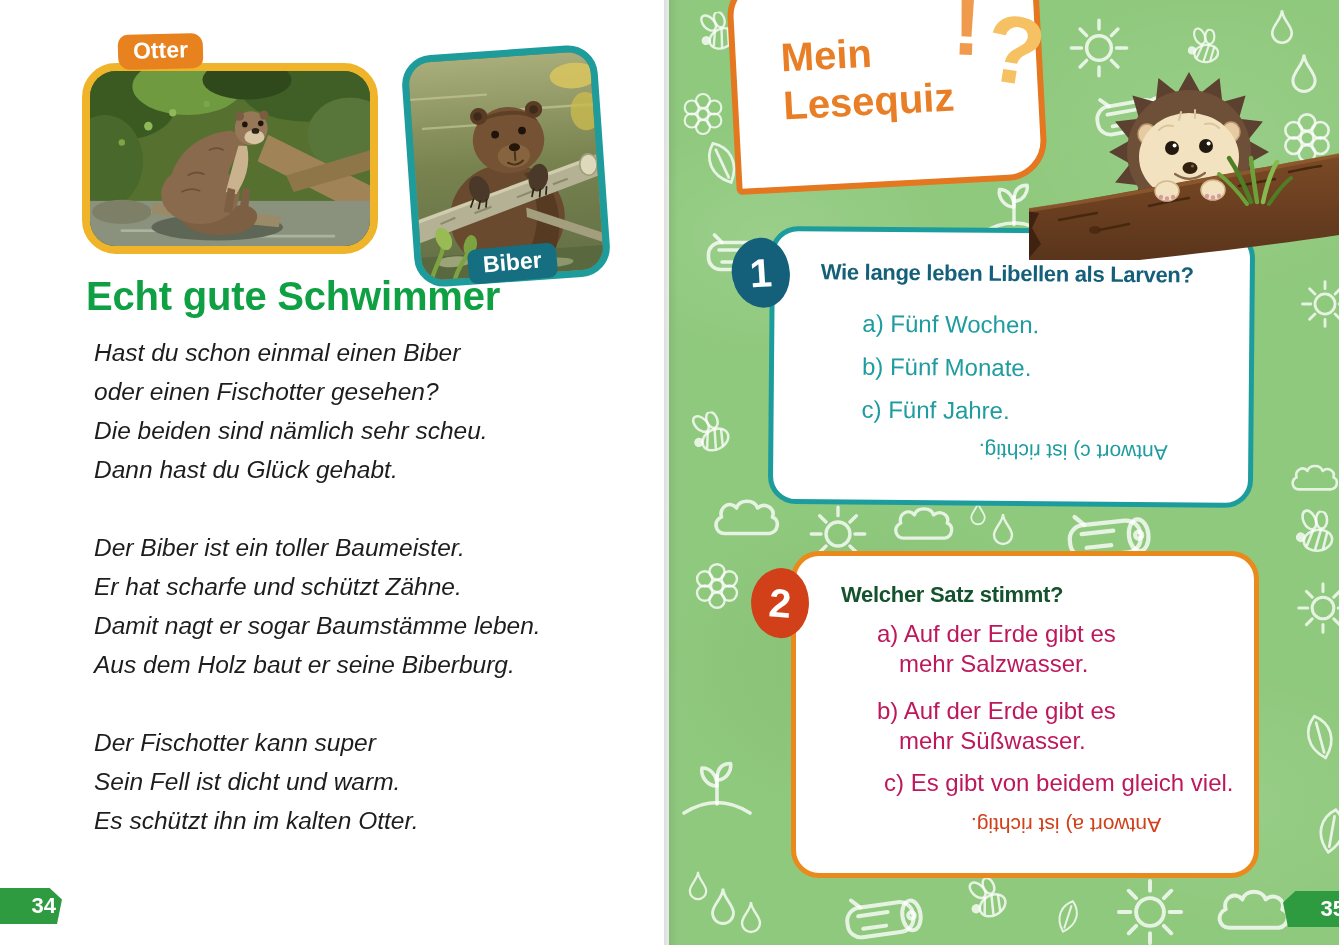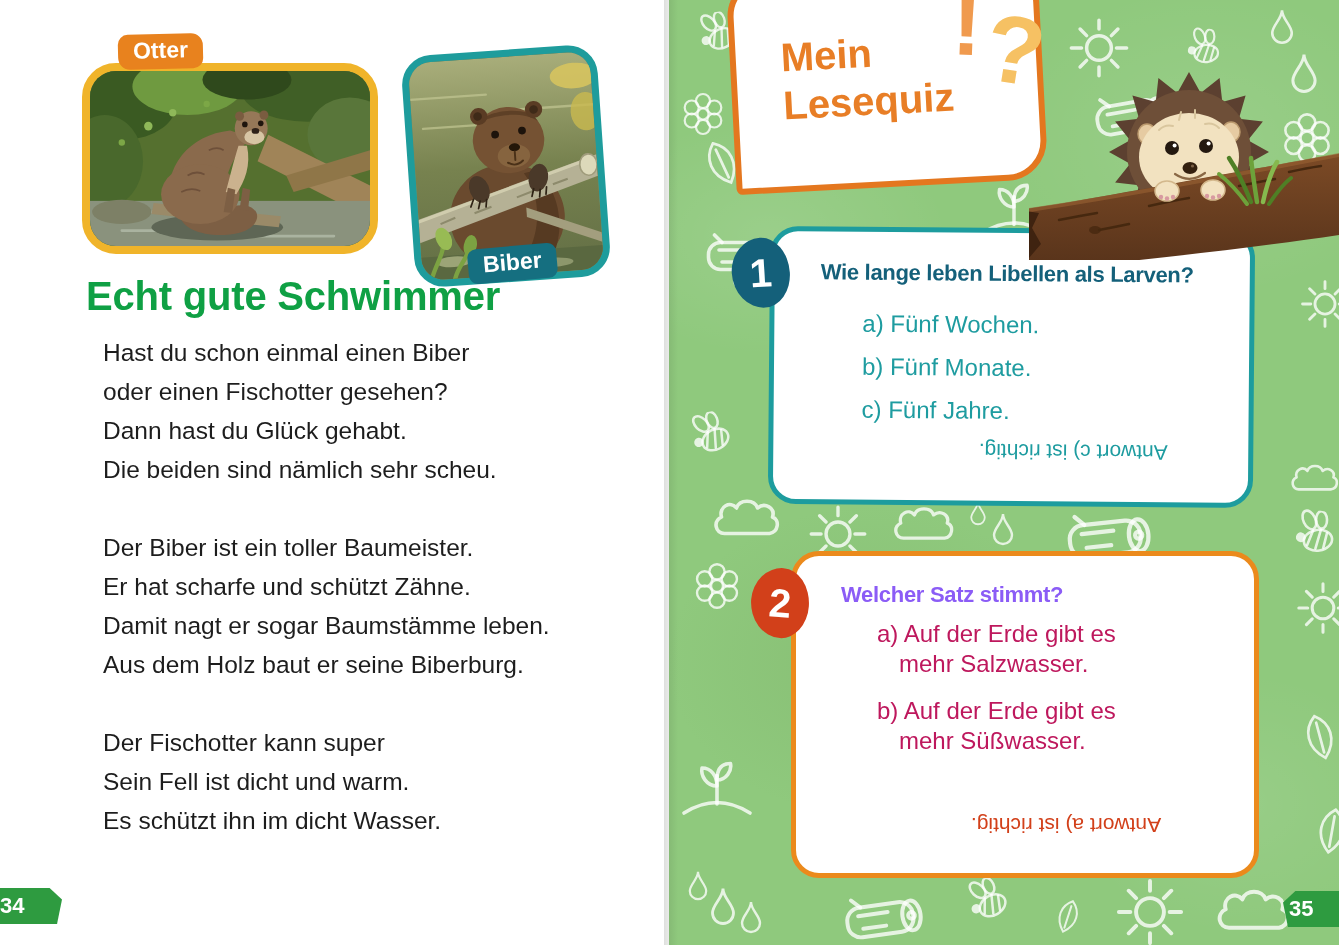--- a/index.html
+++ b/index.html
@@ -9,25 +9,25 @@
   .left-page{position:absolute;left:0;top:0;width:669px;height:945px;background:#fff;}
   .photo-card{position:absolute;overflow:hidden;background:#7b8a5e;}
   .otter-card{left:82px;top:63px;width:280px;height:175px;border:8px solid #f0b42a;border-radius:34px;}
   .biber-card{left:408px;top:50px;width:182px;height:218px;border:7px solid #1e9c9c;border-radius:30px;transform:rotate(-4deg);}
   .photo-card svg{display:block;width:100%;height:100%;}
   .photo-tag{position:absolute;color:#fff;font-weight:bold;font-size:23px;padding:3px 15px 5px;z-index:5;}
   .otter-tag{left:118px;top:34px;background:#e8821e;border-radius:10px 12px 10px 12px;transform:rotate(-1.5deg);}
   .biber-tag{left:468px;top:246px;background:#156f80;border-radius:9px;transform:rotate(-5deg);}
   .headline{position:absolute;left:86px;top:274px;font-size:40px;font-weight:bold;color:#0fa044;letter-spacing:-.2px;}
   .bodytext{position:absolute;left:87px;top:333px;width:560px;color:#1d1d1d;font-size:24.5px;line-height:39px;}
-  .bodytext .para{margin:0 0 39px 16px;}
+  .bodytext .para{margin:0 0 39px 7px;font-style:italic;}
   .bodytext p{margin:0;}
   
   .page-tab{position:absolute;background:#2e9b40;color:#fff;font-weight:bold;font-size:22px;
-            height:36px;line-height:35px;text-align:left;z-index:6;}
+            height:36px;line-height:35px;text-align:right;z-index:6;}
   .tab-34{left:0;top:888px;width:56px;clip-path:polygon(0 0,80% 0,100% 32%,92% 100%,0 100%);padding-right:6px;}
   .tab-35{left:1283px;top:891px;width:56px;clip-path:polygon(20% 0,100% 0,100% 100%,8% 100%,0 32%);padding-left:6px;}
   
   .right-page{position:absolute;left:669px;top:0;width:670px;height:945px;overflow:hidden;
     background:
       radial-gradient(ellipse 300px 200px at 15% 25%, rgba(255,255,255,.10), transparent 60%),
       radial-gradient(ellipse 350px 260px at 80% 15%, rgba(255,255,255,.09), transparent 60%),
       radial-gradient(ellipse 340px 260px at 30% 70%, rgba(110,155,85,.22), transparent 60%),
       radial-gradient(ellipse 280px 220px at 85% 85%, rgba(255,255,255,.08), transparent 60%),
       #8fc97d;}
@@ -46,21 +46,21 @@
   .quiz-box{position:absolute;background:#fff;border-radius:28px;z-index:2;}
   .quiz-box-1{left:100px;top:228px;width:475px;height:268px;border:5px solid #1d9c9e;transform:rotate(.5deg);}
   .quiz-box-2{left:122px;top:551px;width:458px;height:317px;border:5px solid #eb8a1c;}
   .num-blob{position:absolute;width:58px;height:70px;color:#fff;font-size:40px;font-weight:bold;
             display:flex;align-items:center;justify-content:center;
             border-radius:52% 48% 46% 54% / 48% 52% 48% 52%;}
   .blob-1{left:-43px;top:7px;background:#14607a;transform:rotate(-4deg);}
   .blob-2{left:-45px;top:12px;background:#d2401a;transform:rotate(4deg);}
   .q-title{position:absolute;font-weight:bold;font-size:22px;letter-spacing:-.3px;white-space:nowrap;}
   .q1 .q-title{left:46px;top:28px;color:#14607a;}
-  .q2 .q-title{left:45px;top:26px;color:#8b5cf6;}
+  .q2 .q-title{left:45px;top:26px;color:#14532d;}
   .o-line{position:absolute;font-size:24px;white-space:nowrap;}
   .q1 .o-line{color:#1e9ca0;}
   .q2 .o-line{color:#be185d;}
   .answer{position:absolute;font-size:21px;transform:rotate(180deg);text-align:center;white-space:nowrap;}
   .q1 .answer{left:160px;top:206px;width:280px;color:#1e9ca0;}
   .q2 .answer{left:150px;top:257px;width:240px;color:#d2401a;}
 </style>
 </head>
 <body>
 
@@ -200,33 +200,33 @@
     <div class="photo-tag biber-tag">
       <span>Biber</span>
     </div>
 
     <h1 class="headline" style="margin:0;">Echt gute Schwimmer</h1>
 
     <div class="bodytext">
       <div class="para">
         <p>Hast du schon einmal einen Biber</p>
         <p>oder einen Fischotter gesehen?</p>
+        <p>Die beiden sind nämlich sehr scheu.</p>
         <p>Dann hast du Glück gehabt.</p>
-        <p>Die beiden sind nämlich sehr scheu.</p>
       </div>
       <div class="para">
         <p>Der Biber ist ein toller Baumeister.</p>
         <p>Er hat scharfe und schützt Zähne.</p>
         <p>Damit nagt er sogar Baumstämme leben.</p>
         <p>Aus dem Holz baut er seine Biberburg.</p>
       </div>
       <div class="para">
         <p>Der Fischotter kann super</p>
         <p>Sein Fell ist dicht und warm.</p>
-        <p>Es schützt ihn im dicht Wasser.</p>
+        <p>Es schützt ihn im kalten Otter.</p>
       </div>
     </div>
   </div>
 
   <div class="right-page">
 
     <svg class="doodle" style="left:26px;top:12px;transform:rotate(-8deg)" width="44" height="40" viewBox="0 0 44 40">
         <use href="#sym-bee"></use>
       </svg>
     <svg class="doodle" style="left:398px;top:16px" width="64" height="64" viewBox="0 0 44 44">
@@ -404,20 +404,21 @@
       <div class="answer">Antwort c) ist richtig.</div>
     </div>
 
     <div class="quiz-box quiz-box-2 q2">
       <div class="num-blob blob-2">2</div>
       <div class="q-title">Welcher Satz stimmt?</div>
       <div class="o-line" style="left:81px;top:64px">a) Auf der Erde gibt es</div>
       <div class="o-line" style="left:103px;top:94px">mehr Salzwasser.</div>
       <div class="o-line" style="left:81px;top:141px">b) Auf der Erde gibt es</div>
       <div class="o-line" style="left:103px;top:171px">mehr Süßwasser.</div>
+      <div class="o-line" style="left:88px;top:213px">c) Es gibt von beidem gleich viel.</div>
       <div class="answer">Antwort a) ist richtig.</div>
     </div>
   </div>
 
   <div class="spine"></div>
 
   <div class="page-tab tab-34">34</div>
   <div class="page-tab tab-35">35</div>
 
 </div>

